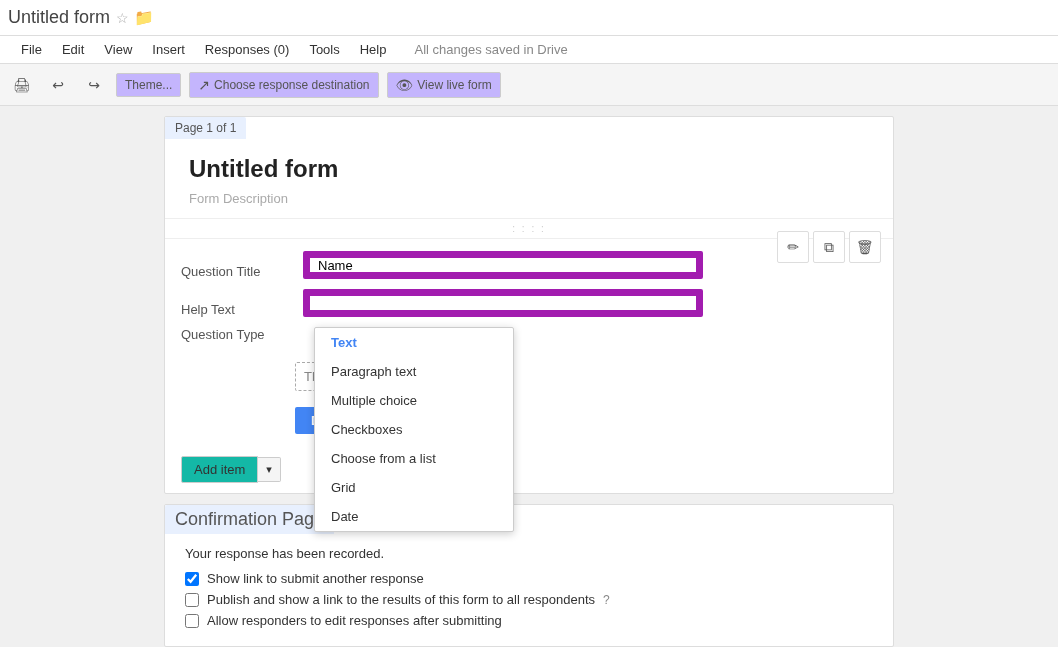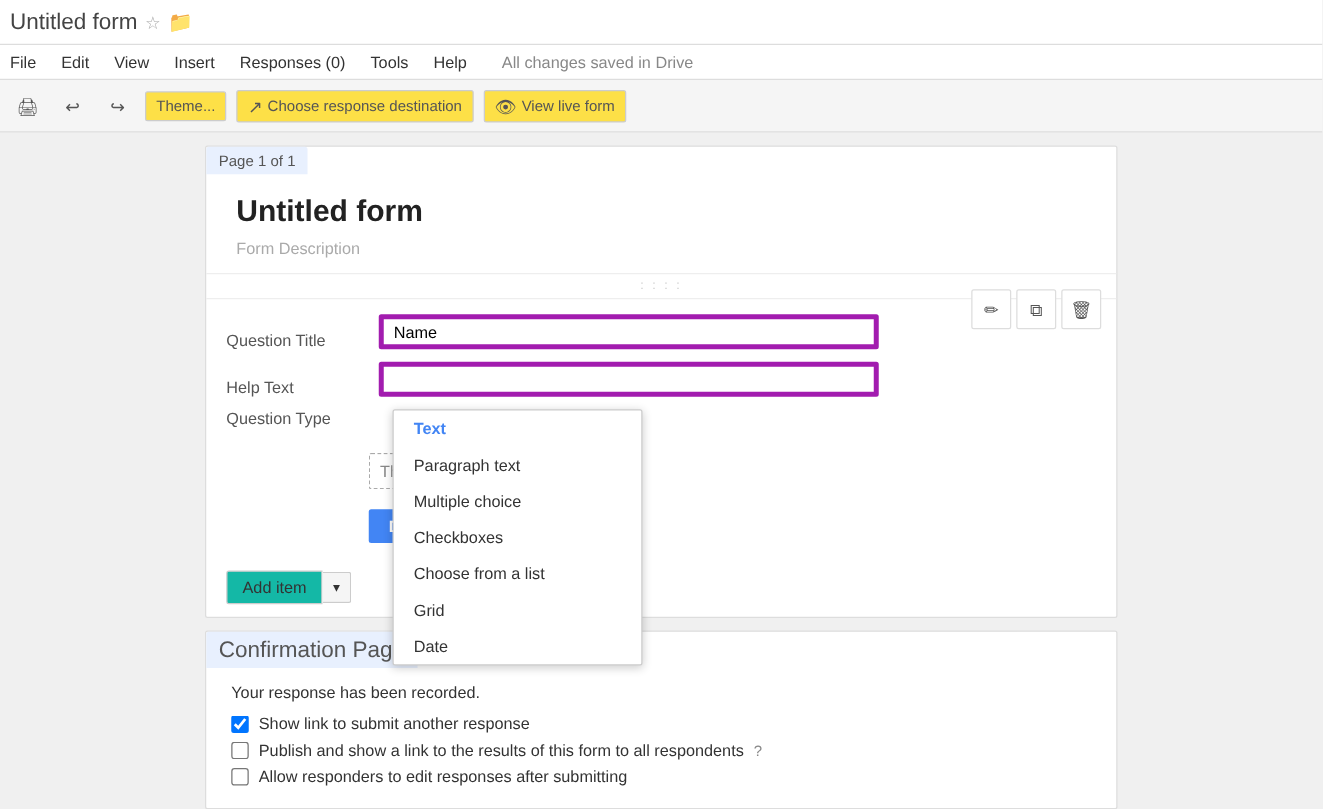--- a/index.html
+++ b/index.html
@@ -12,21 +12,21 @@
       display: flex;
       align-items: center;
       gap: 6px;
       border-bottom: 1px solid #ddd;
       height: 36px;
     }
 
     
     #menu-bar {
       background: #fff;
-      padding: 2px 0;
+      padding: 2px 13px;
       display: flex;
       align-items: center;
       gap: 4px;
       border-bottom: 1px solid #ddd;
       height: 28px;
     }
     .menu-item {
       padding: 2px 8px;
       cursor: pointer;
       color: #333;
@@ -46,21 +46,21 @@
       border-bottom: 1px solid #ddd;
       height: 42px;
     }
     .toolbar-btn {
       display: flex;
       align-items: center;
       gap: 4px;
       padding: 4px 8px;
       border: 1px solid #ccc;
       border-radius: 2px;
-      background: #fde047;
+      background: #c4b5fd;
       cursor: pointer;
       font-size: 12px;
       color: #555;
     }
     .toolbar-icon-btn {
       width: 28px; height: 28px;
       border: none; background: transparent;
       cursor: pointer;
       font-size: 14px;
       color: #555;
@@ -156,21 +156,21 @@
     .field-label {
       width: 110px;
       font-size: 13px;
       color: #555;
       flex-shrink: 0;
     }
     .field-input {
       flex: 1;
       max-width: 400px;
       height: 28px;
-      border: 4px solid #a21caf;
+      border: 7px solid #a21caf;
       border-radius: 2px;
       padding: 4px 8px;
       font-size: 13px;
       outline: none;
     }
 
     
     .dropdown-container {
       position: relative;
       display: inline-block;

